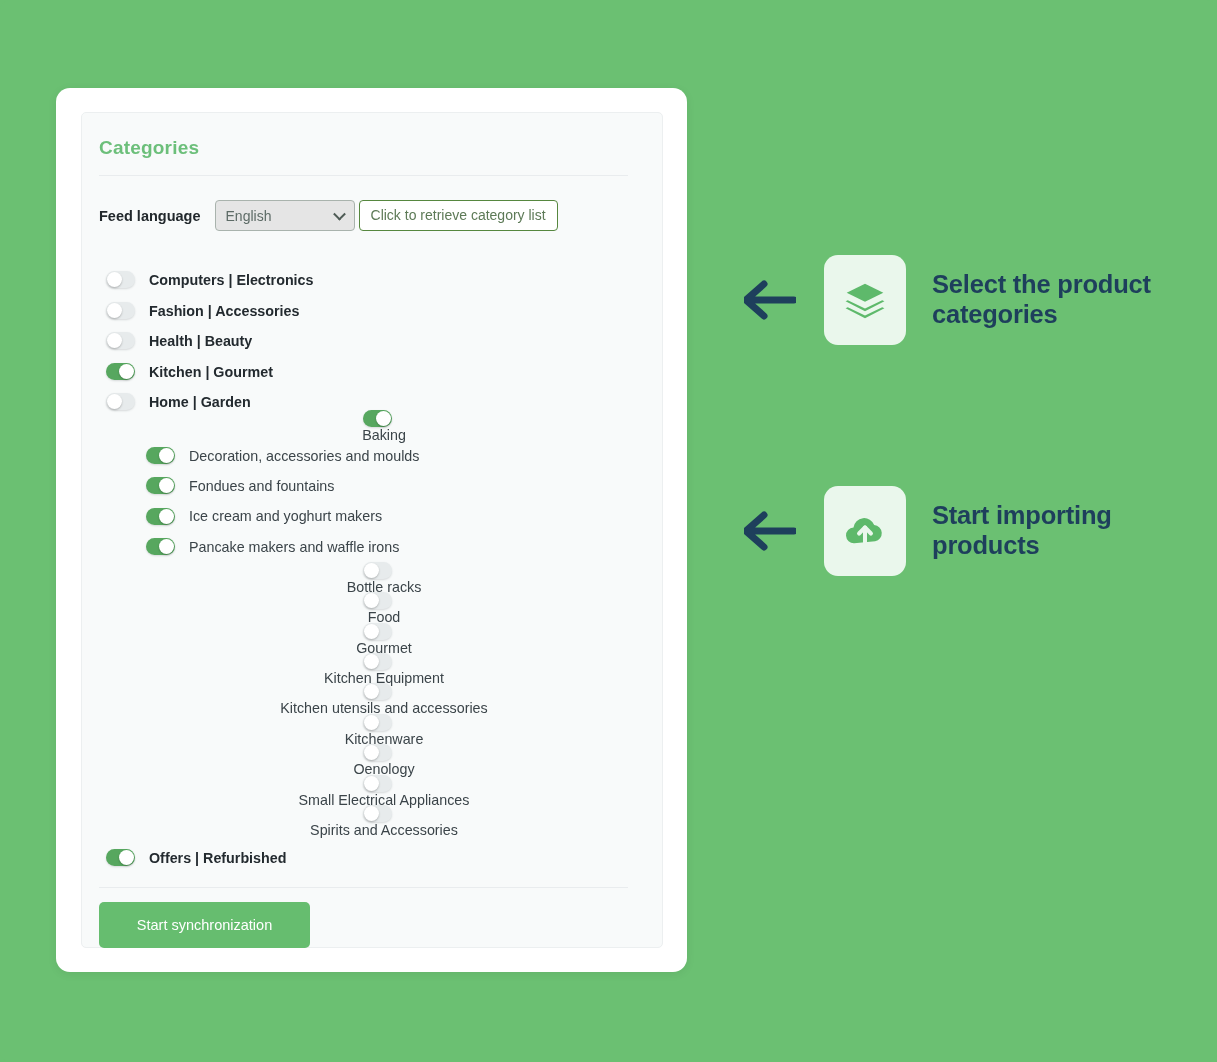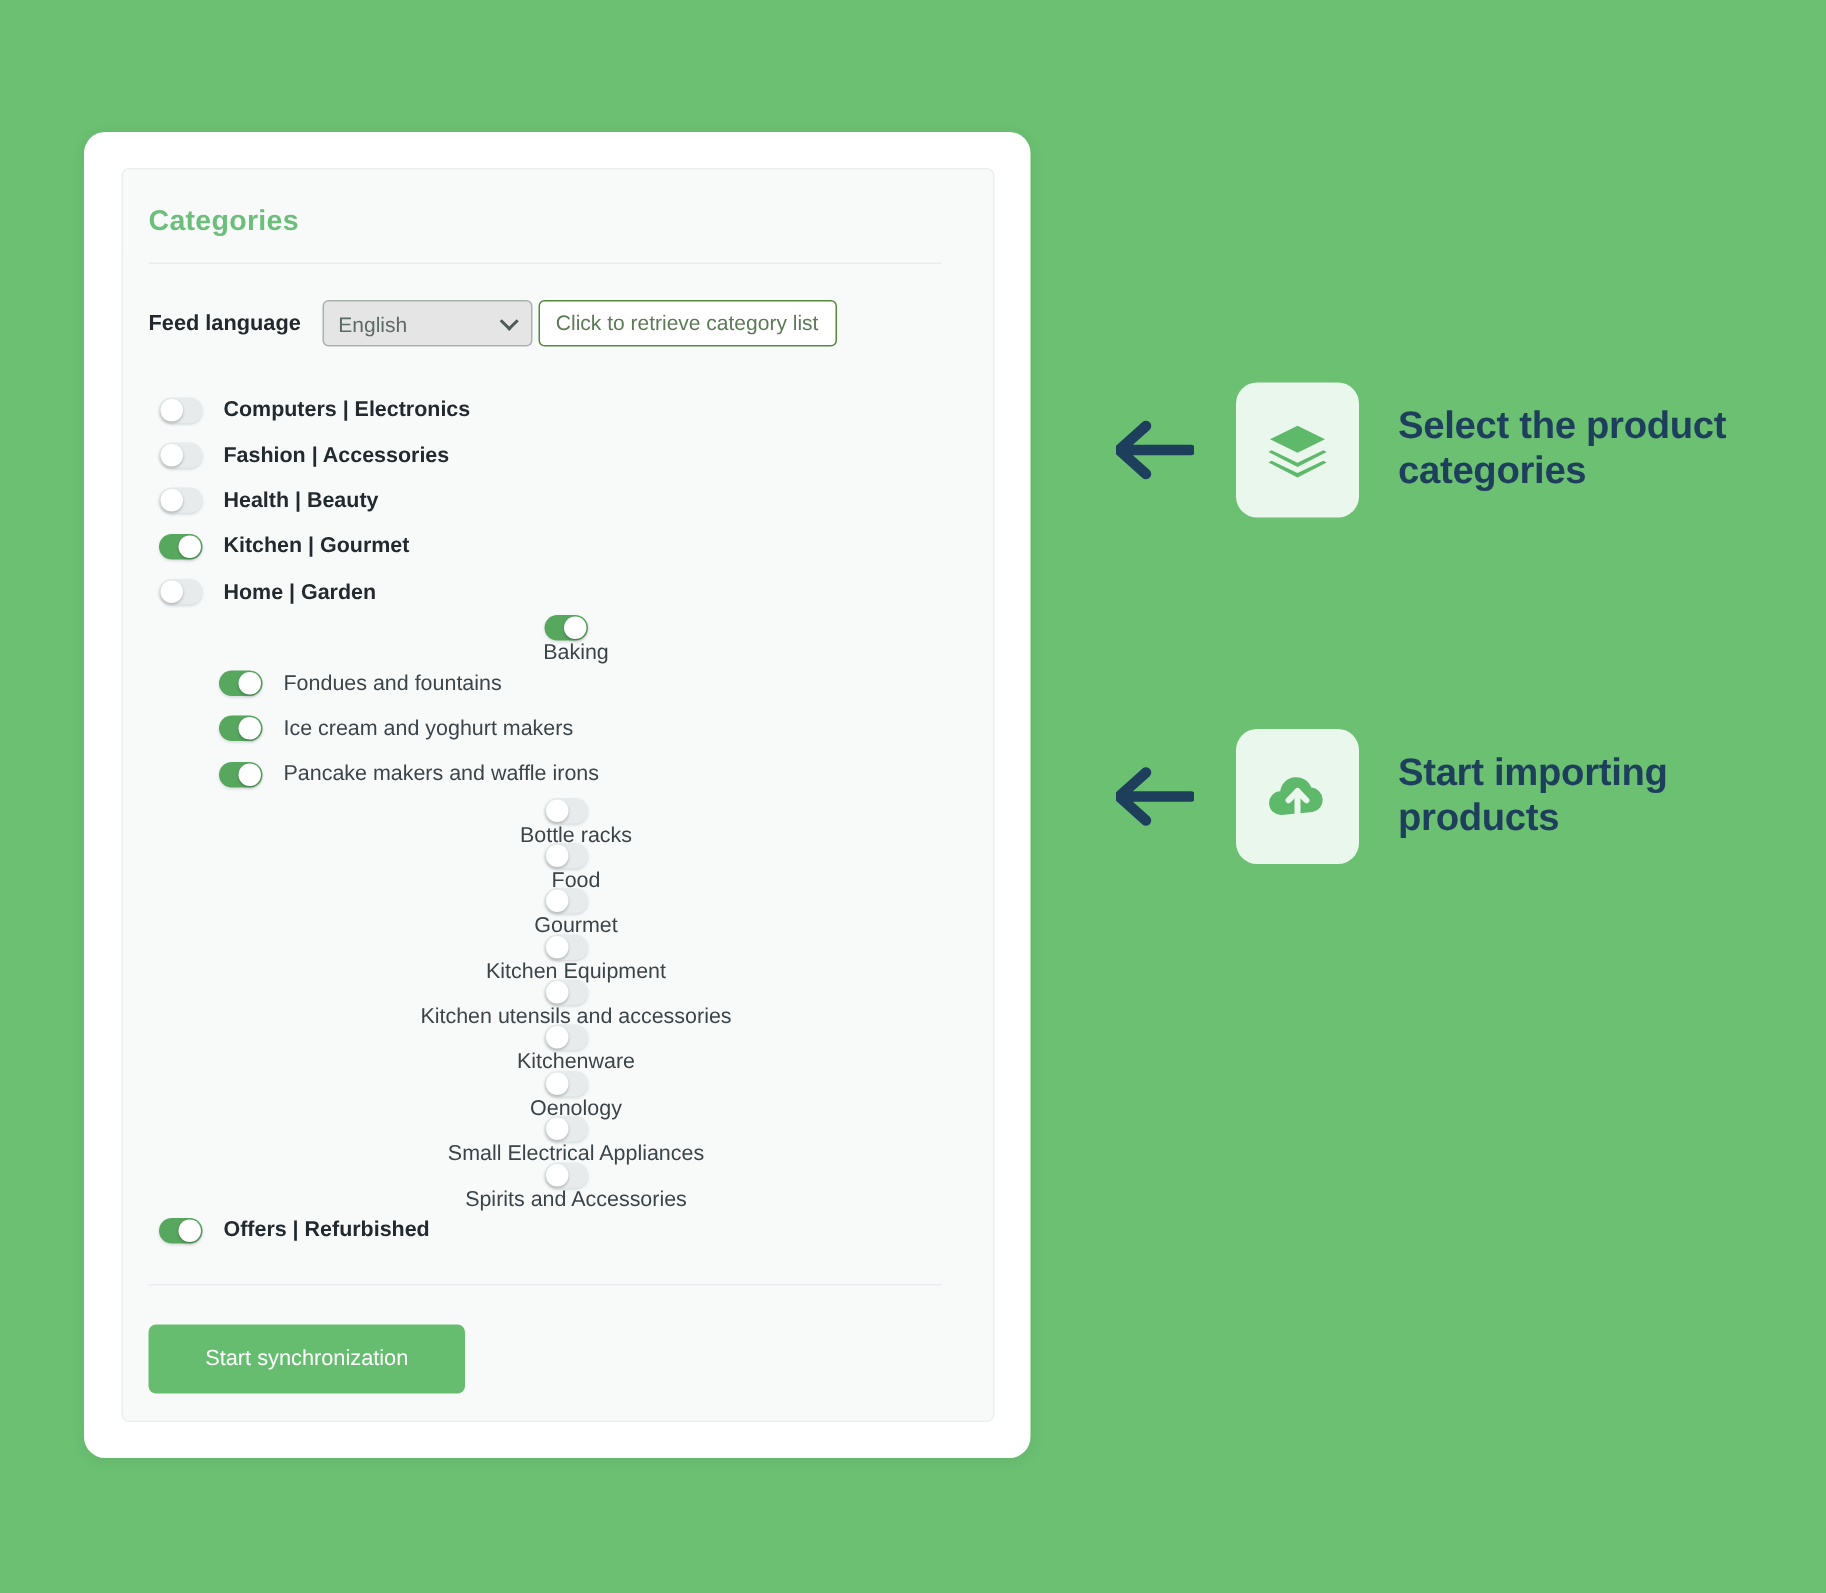--- a/index.html
+++ b/index.html
@@ -99,21 +99,21 @@
     line-height:29px;
   }
 
   
   .tree { margin-top:27px; }
   .tree-row {
     display:flex;
     align-items:center;
     height:30.4px;
   }
-  .tree-row.lvl0 { padding-left:7px; }
+  .tree-row.lvl0 { padding-left:7px;align-items:flex-end; }
   .tree-row.lvl1 { padding-left:27px;flex-direction:column; }
   .tree-row.lvl2 { padding-left:47px; }
 
   .switch {
     position:relative;
     width:29px; height:17px;
     border-radius:9px;
     flex:0 0 auto;
     box-shadow:0 1px 2px rgba(60,70,75,.18);
   }
@@ -140,21 +140,21 @@
   .tree-row.lvl2 .tree-label { font-weight:normal; color:#3b4449; }
 
   .tree-hr {
     height:1px;
     background:#e9ecee;
     margin:21px 0 0 0;
   }
 
   .sync-btn {
     display:block;
-    margin-top:26px;
+    margin-top:14px;
     width:211px; height:46px;
     background:#66bd6f;
     border:none;
     border-radius:5px;
     color:#ffffff;
     font-size:14.5px;
     font-family:"Liberation Sans", sans-serif;
     cursor:pointer;
     text-align:center;
   }
@@ -248,20 +248,26 @@
             <div class="switch off">
               <div class="knob"></div>
             </div>
             <span class="tree-label">Home | Garden</span>
           </div>
           <div class="tree-row lvl1">
             <div class="switch on">
               <div class="knob"></div>
             </div>
             <span class="tree-label">Baking</span>
+          </div>
+          <div class="tree-row lvl2">
+            <div class="switch on">
+              <div class="knob"></div>
+            </div>
+            <span class="tree-label">Decoration, accessories and moulds</span>
           </div>
           <div class="tree-row lvl2">
             <div class="switch on">
               <div class="knob"></div>
             </div>
             <span class="tree-label">Fondues and fountains</span>
           </div>
           <div class="tree-row lvl2">
             <div class="switch on">
               <div class="knob"></div>

